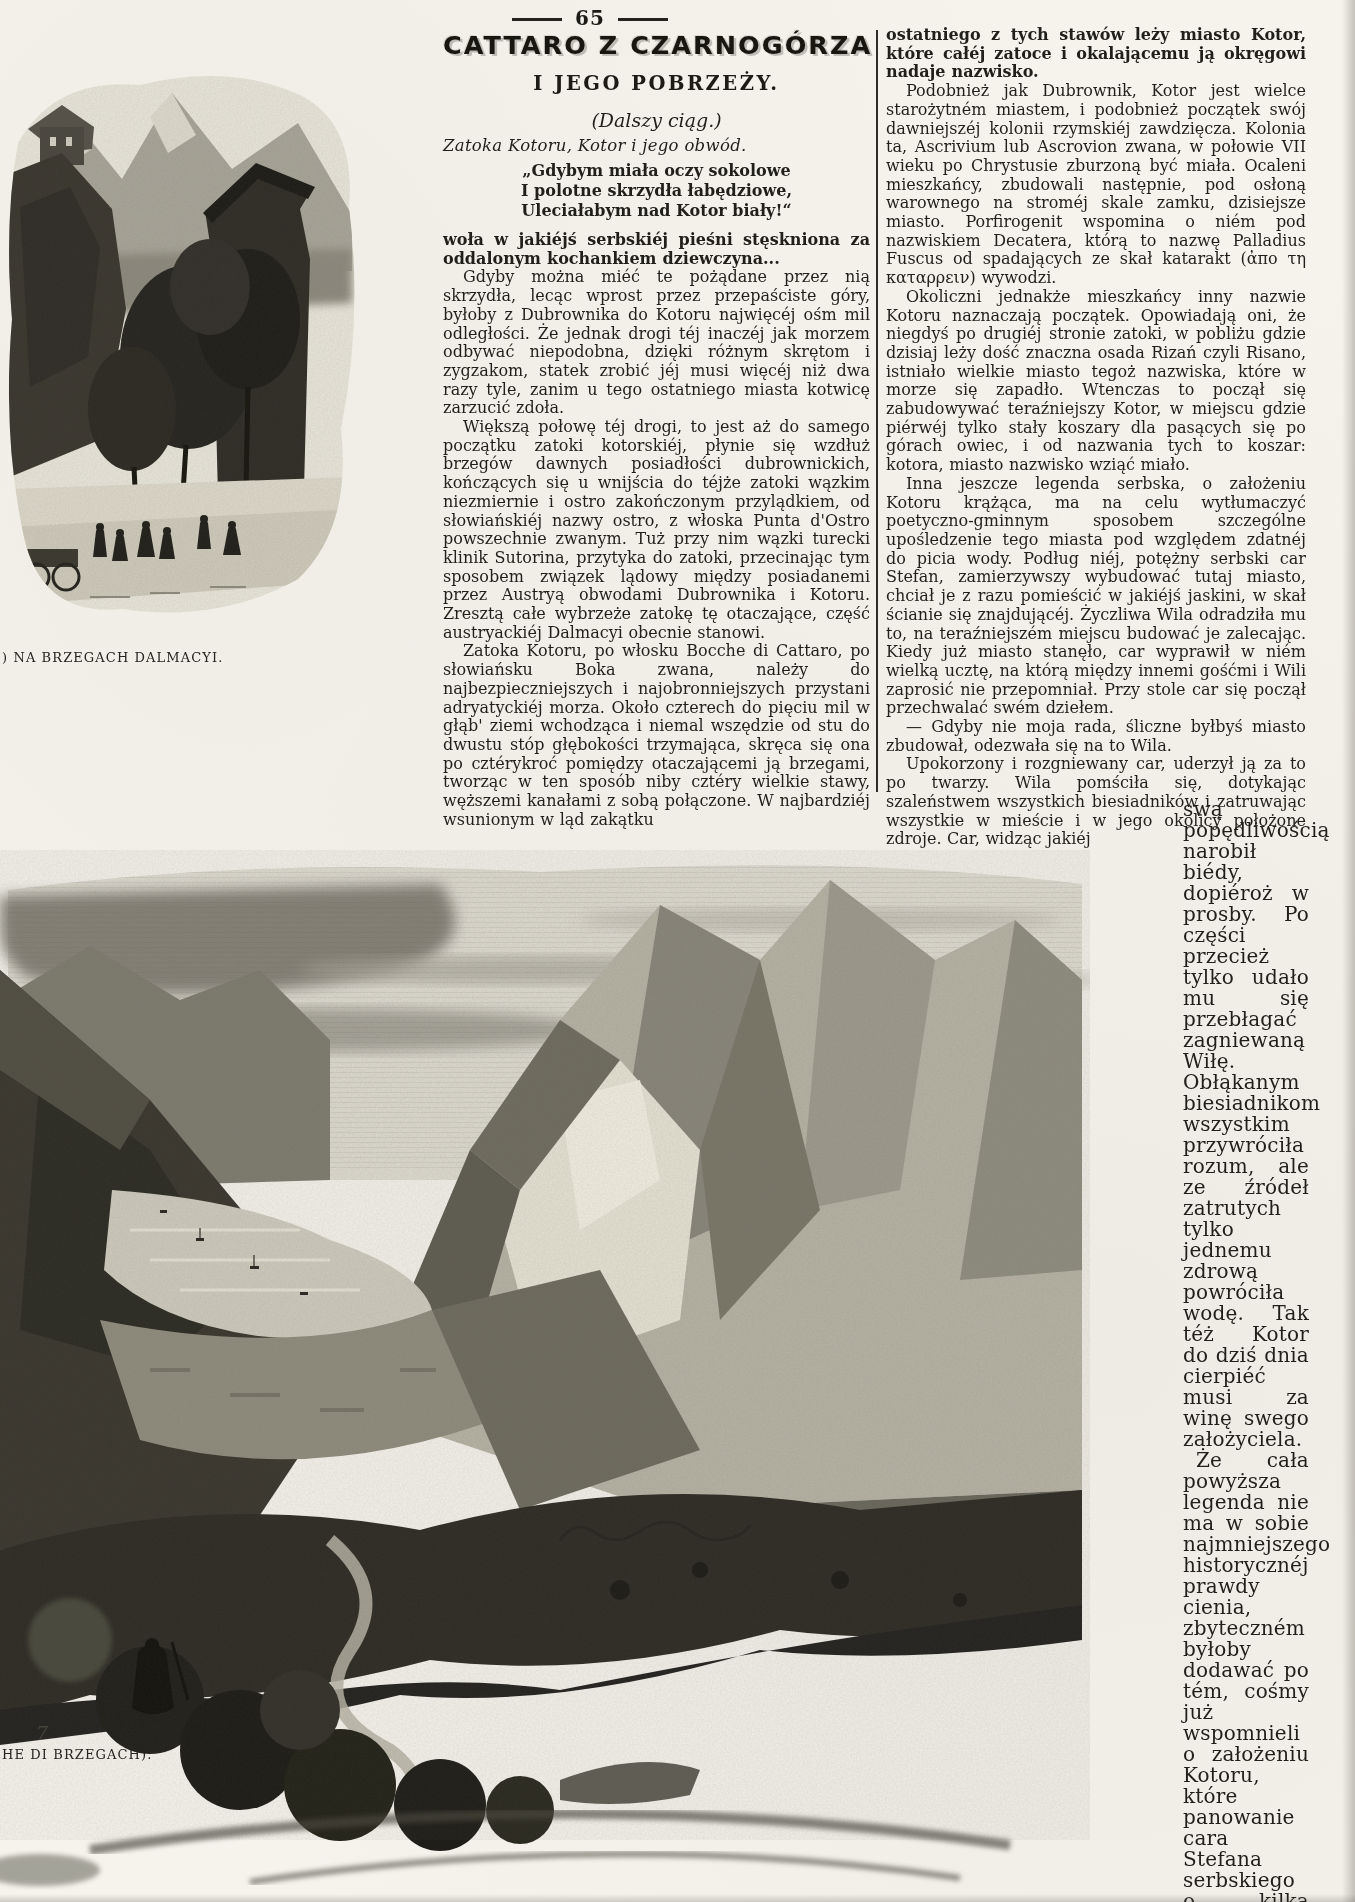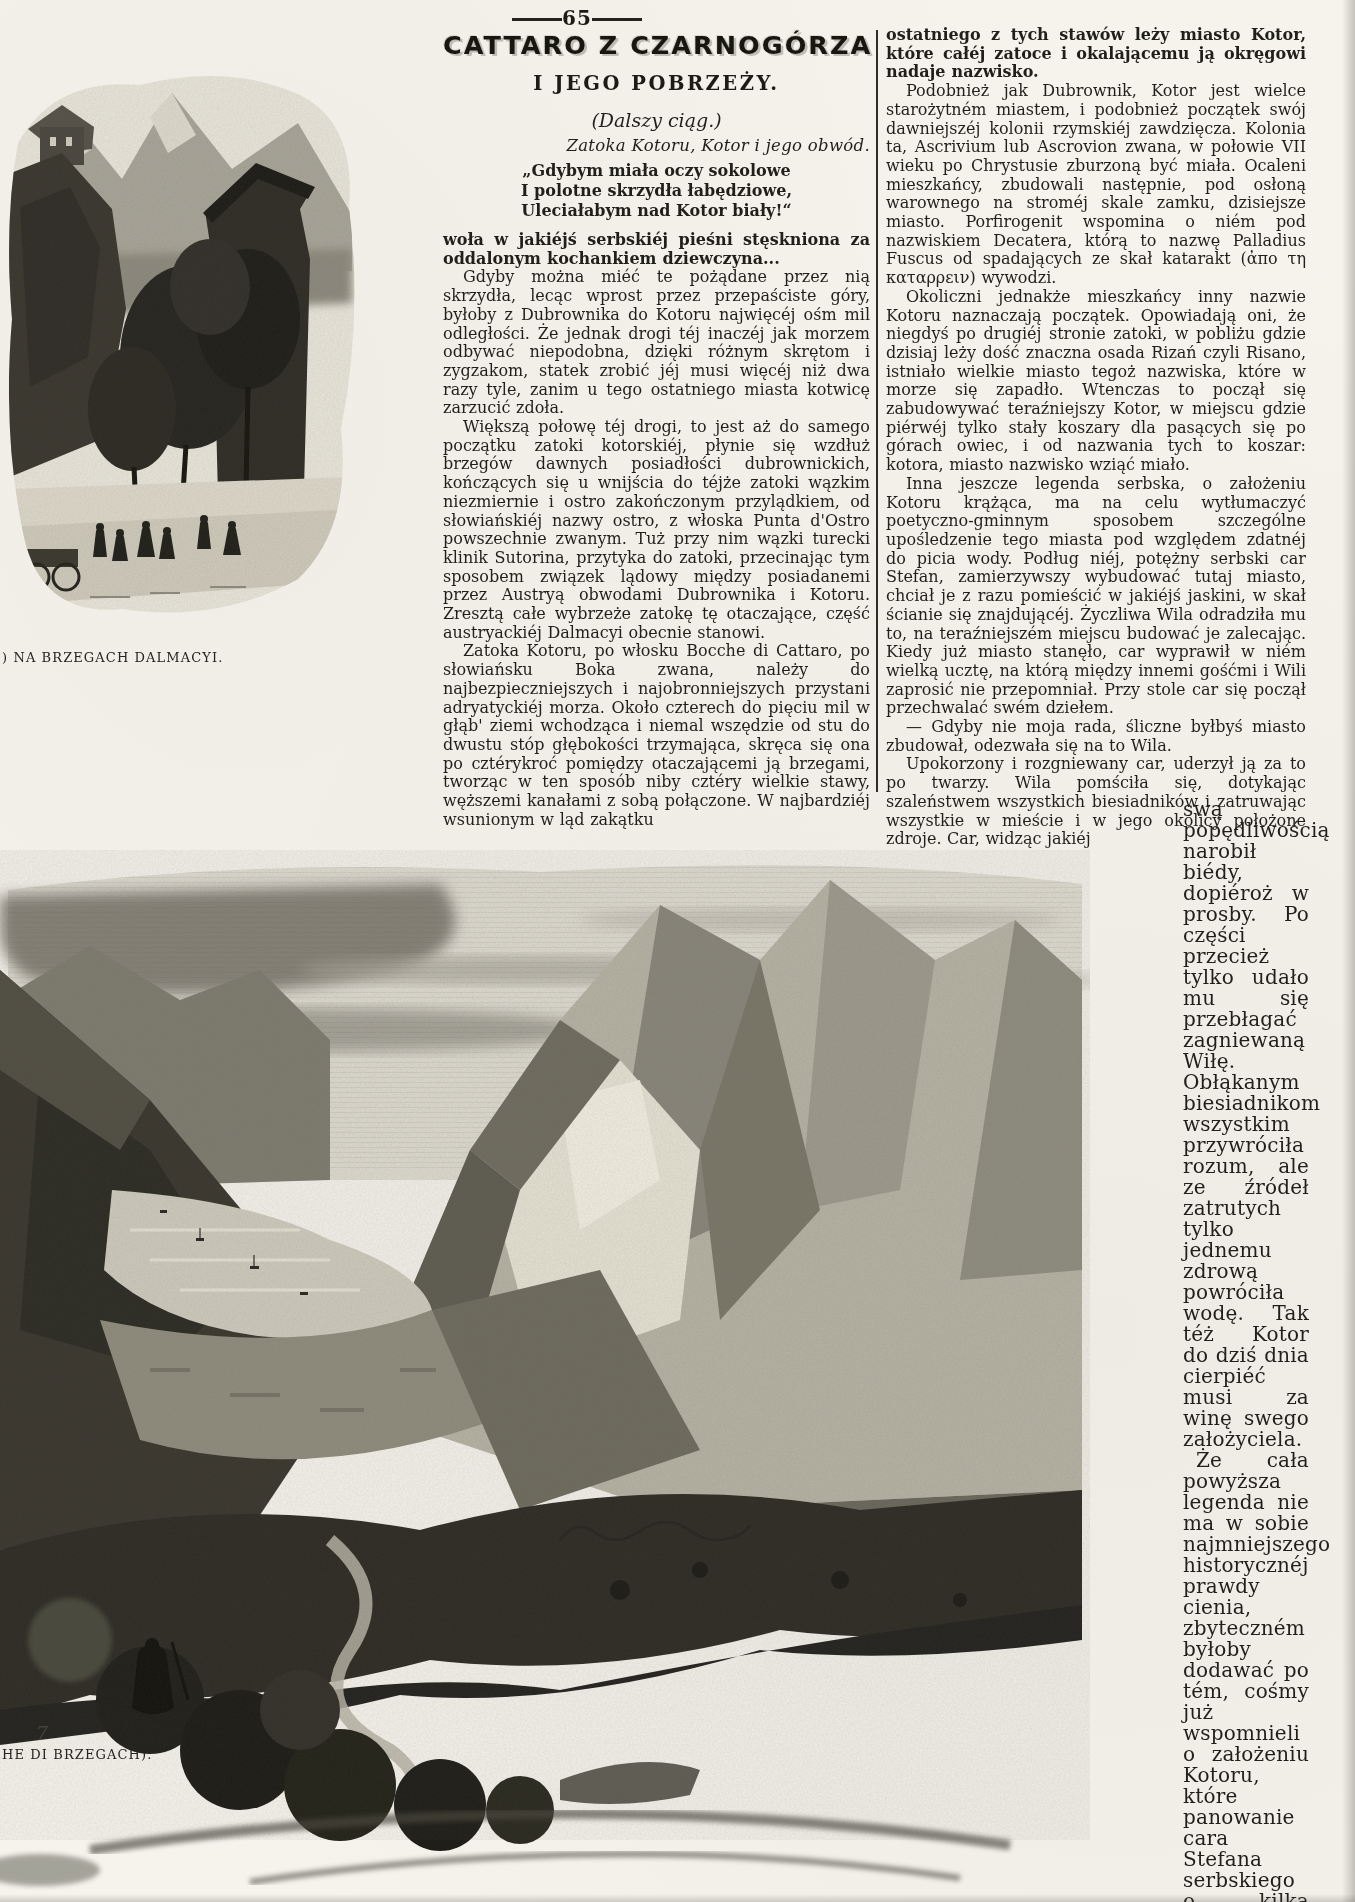--- a/index.html
+++ b/index.html
@@ -5,21 +5,21 @@
   html,body { margin:0; padding:0; background:#dedcd4; }
   .page {
     position:relative; width:1355px; height:1902px; margin:0 auto;
     background:#f5f3ec;
     background-image:
       radial-gradient(ellipse at 18% 22%, rgba(90,85,70,0.04), transparent 55%),
       radial-gradient(ellipse at 82% 70%, rgba(90,85,70,0.05), transparent 60%);
     font-family:"DejaVu Serif", serif; color:#201f1a; overflow:hidden;
   }
   
-  .pageno-row { position:absolute; left:512px; top:6px; display:flex; align-items:center; z-index:4; }
+  .pageno-row { position:absolute; left:512px; top:6px; display:flex; align-items:center; gap:13px; z-index:4; }
   .hrule { width:50px; height:2.5px; background:#23221d; margin-top:3px; }
   .pageno { font-size:20px; font-weight:bold; letter-spacing:1px; color:#1b1a15; }
 
   
   .fig { position:absolute; z-index:1; margin:0; padding:0; line-height:0; }
   .fig-left { left:0; top:57px; }
   .fig-main { left:0; top:850px; }
 
   .caption { position:absolute; z-index:5; font-size:13px; letter-spacing:1.1px; color:#25241e; white-space:nowrap; }
   .cap-left { left:2px; top:650px; }
@@ -32,21 +32,21 @@
   .col-right  { left:886px; top:26px; width:420px; }
   .col-narrow { left:1183px; top:799px; width:126px; }
 
   h1.title {
     margin:0; text-align:center; font-family:"DejaVu Sans", sans-serif;
     font-size:25.5px; font-weight:800; letter-spacing:2px; color:#17160f; white-space:nowrap;
     text-shadow:2.5px 2.2px 0 rgba(40,37,30,0.25), -1px -1px 0 rgba(40,37,30,0.12);
   }
   h2.subtitle { margin:12px 0 0 0; text-align:center; font-size:19.5px; font-weight:bold; letter-spacing:2.5px; color:#1c1b15; }
   .note { margin-top:14px; text-align:center; font-style:italic; font-size:19px; }
-  .sect { margin-top:5px; text-align:right; font-style:italic; font-size:16.5px; letter-spacing:0.3px; }
+  .sect { margin-top:5px; text-align:left; font-style:italic; font-size:16.5px; letter-spacing:0.3px; }
   .verse { margin-top:6px; text-align:center; font-weight:bold; font-size:16px; line-height:20px; }
   .verse-line { white-space:nowrap; }
 
   .paras { margin-top:10px; }
   .paras p, .col-right p {
     margin:0; text-align:justify; text-indent:20px;
     font-size:16px; line-height:18.7px; word-spacing:0.5px; color:#201f19;
   }
   .paras p:first-child, .col-right p:first-child { text-indent:0;font-weight:bold; }
   .col-narrow p { margin:0; text-align:justify; text-indent:13px; font-size:20px; line-height:21px; letter-spacing:0.2px; }

